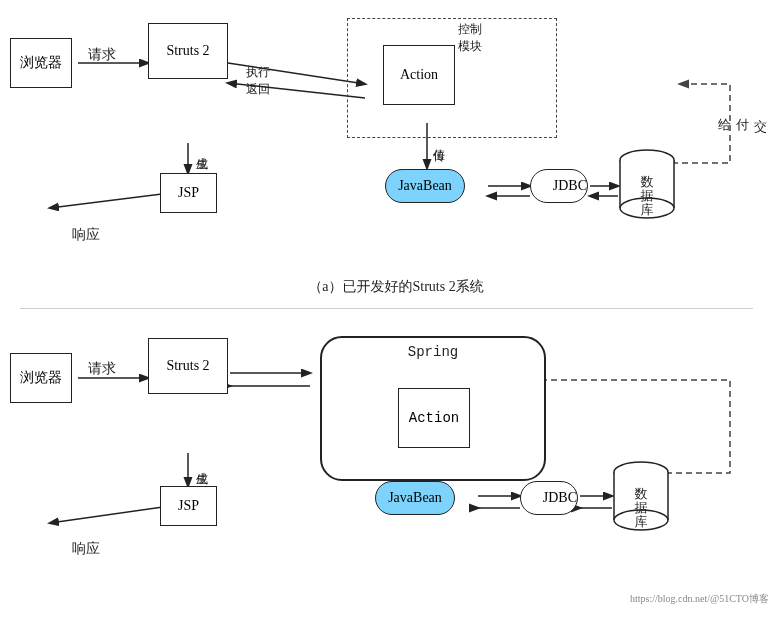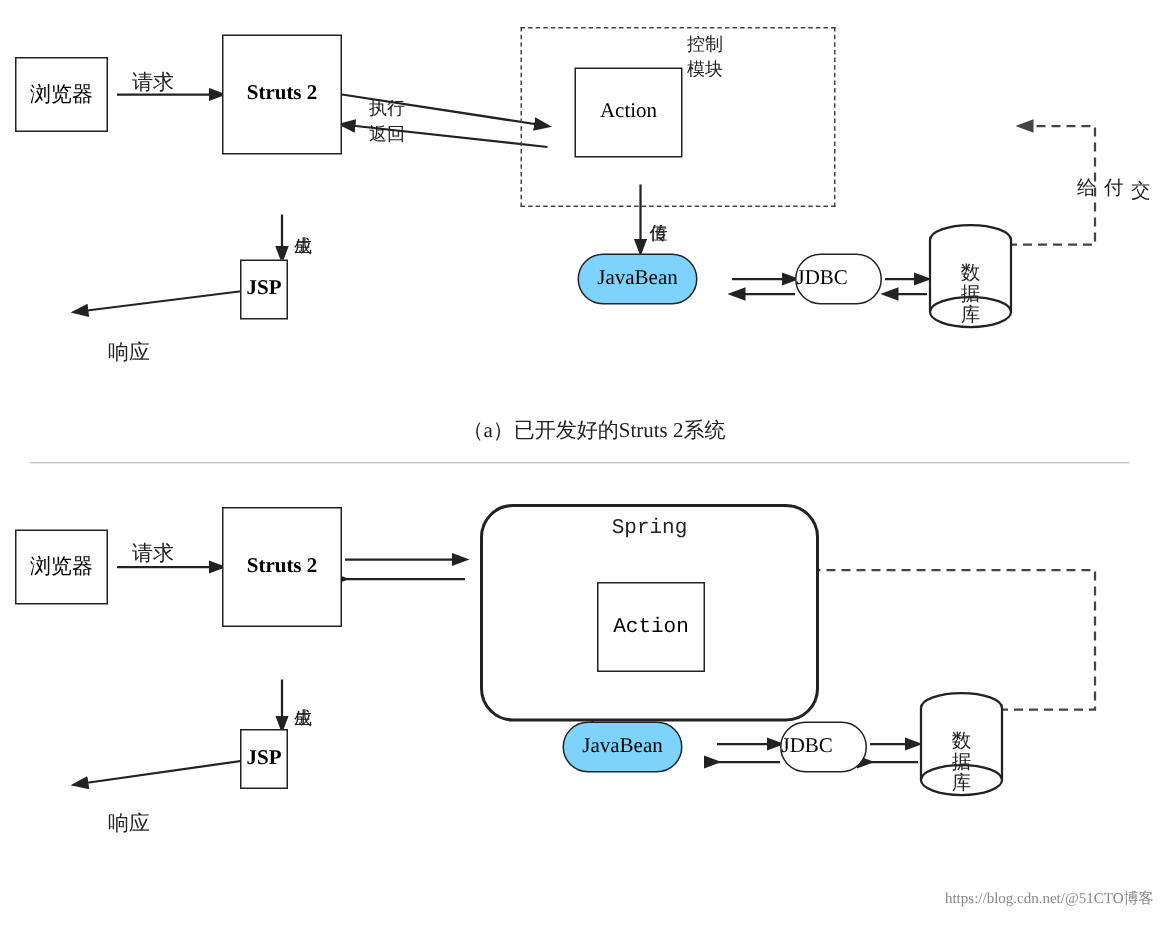--- a/index.html
+++ b/index.html
@@ -53,29 +53,27 @@
 
     
     .browser-box {
       width: 62px;
       height: 50px;
     }
 
     
     .struts-box {
       width: 80px;
-      height: 80px;
-      font-weight: bold;
+      height: 56px;
     }
 
     
     .jsp-box {
-      width: 32px;
+      width: 57px;
       height: 40px;
-      font-weight: bold;
     }
 
     
     .action-box {
       width: 72px;
       height: 60px;
     }
 
     
     .oval-box {
@@ -92,21 +90,21 @@
 
     
     .jdbc-oval {
       border-radius: 20px;
       width: 58px;
       height: 34px;
       border: 1.5px solid #222;
       background: #fff;
       display: flex;
       align-items: center;
-      justify-content: flex-start;
+      justify-content: flex-end;
       position: absolute;
     }
 
     
     .control-block {
       position: absolute;
       border: 1.5px dashed #444;
       background: transparent;
     }
 

